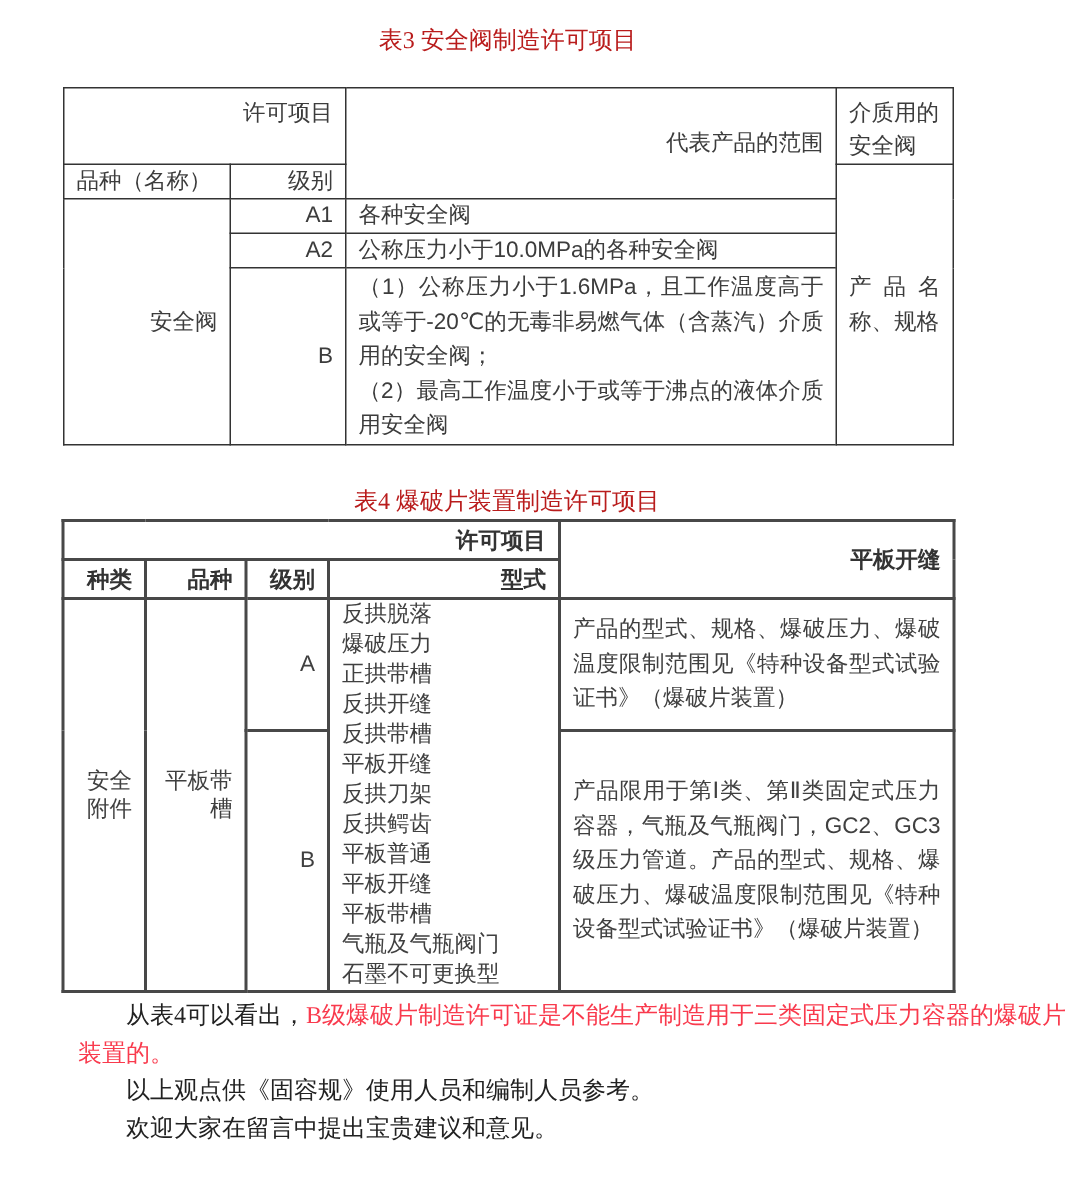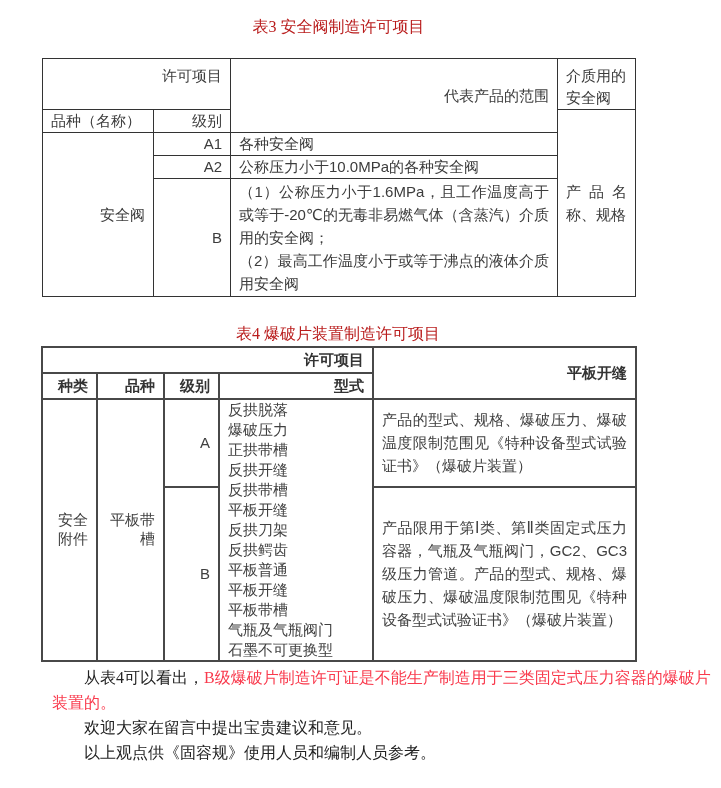--- a/index.html
+++ b/index.html
@@ -129,15 +129,15 @@
     <td class="c">B</td>
     <td class="scope">产品限用于第Ⅰ类、第Ⅱ类固定式压力容器，气瓶及气瓶阀门，GC2、GC3级压力管道。产品的型式、规格、爆破压力、爆破温度限制范围见《特种设备型式试验证书》（爆破片装置）</td>
   </tr>
 </tbody>
   </table>
 
 <div id="footer" class="abs" style="left:52px;top:665px;">
   <p>
     <span>从表4可以看出，</span><span class="red">B级爆破片制造许可证是不能生产制造用于三类固定式压力容器的爆破片装置的。</span>
   </p>
+  <p>以上观点供《固容规》使用人员和编制人员参考。</p>
   <p>欢迎大家在留言中提出宝贵建议和意见。</p>
-  <p>以上观点供《固容规》使用人员和编制人员参考。</p>
 </div>
 
 </body></html>

